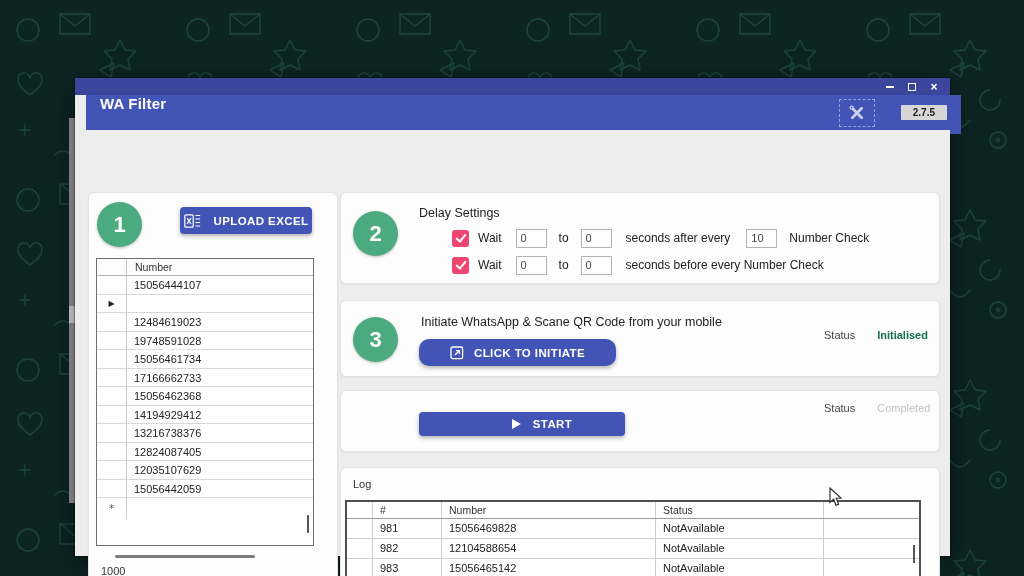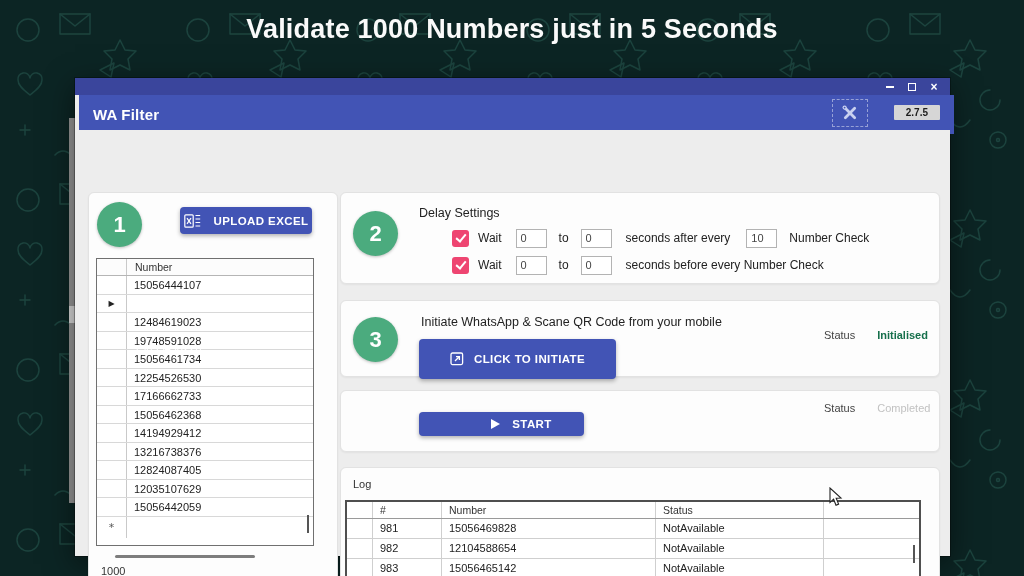--- a/index.html
+++ b/index.html
@@ -12,22 +12,22 @@
 
   
   .appwin { position: absolute; left: 75px; top: 78px; width: 875px; height: 478px;
     background: #ededed; box-shadow: 0 0 0 1px rgba(0,0,0,.3), 0 8px 28px rgba(0,0,0,.5); }
   .chrome { position: absolute; left: 0; top: 0; width: 100%; height: 17px; background: #3a459c;
     display: flex; align-items: center; justify-content: flex-end; gap: 10px; padding-right: 10px; }
   .wbtn { display: flex; align-items: center; justify-content: center; width: 12px; height: 12px; cursor: default; }
   .min-glyph { width: 8px; height: 2px; background: #fff; }
   .max-glyph { width: 8px; height: 8px; border: 1.5px solid #fff; }
   .close-glyph { color: #fff; font-size: 12px; line-height: 12px; font-weight: bold; }
-  .titlebar { position: absolute; left: 4px; top: 17px; width: 100%; height: 39px; background: #4254b5;
-    display: flex; align-items: center; }
+  .titlebar { position: absolute; left: 11px; top: 17px; width: 100%; height: 39px; background: #4254b5;
+    display: flex; align-items: flex-start; }
   .apptitle { color: #fff; font-size: 15px; font-weight: bold; margin-left: 14px; letter-spacing: .2px; }
   .tb-right { position: absolute; right: 14px; top: 0; height: 35px; display: flex; align-items: center; gap: 26px; }
   .toolsbox { width: 36px; height: 28px; border: 1px dashed rgba(255,255,255,.45);
     display: flex; align-items: center; justify-content: center; }
   .verbadge { background: #d6d6d6; color: #1c1c1c; font-size: 10px; font-weight: bold;
     padding: 2px 12px; border-radius: 1px; }
 
   .content { position: absolute; left: 0; top: 52px; width: 100%; height: 426px; background: #ededed; }
 
   .card { position: absolute; background: #fdfdfd; border: 1px solid #e2e2e2; border-radius: 6px;
@@ -71,22 +71,22 @@
   .chk { width: 17px; height: 17px; background: #ee4571; border-radius: 3px; position: relative;
     margin-right: 9px; cursor: pointer; flex: none; }
   .chk::after { content: ""; position: absolute; left: 5.5px; top: 2.5px; width: 4px; height: 8px;
     border-right: 2px solid #fff; border-bottom: 2px solid #fff; transform: rotate(40deg); }
   .dlabel { font-size: 12px; color: #222; white-space: nowrap; }
   .dinput { width: 31px; height: 19px; border: 1px solid #b3b3b3; background: #fff; font-size: 11px;
     color: #444; padding-left: 4px; font-family: "Liberation Sans", sans-serif; }
   .mr14 { margin-right: 14px; } .mr12 { margin-right: 12px; } .mr16 { margin-right: 16px; }
 
   .instruction { position: absolute; left: 80px; top: 14px; font-size: 12.5px; color: #222; }
-  .initiate-btn { left: 78px; top: 38px; width: 197px; height: 40px; gap: 10px; }
-  .start-btn { left: 78px; top: 21px; width: 165px; height: 24px; gap: 12px; padding-left: 40px; }
+  .initiate-btn { left: 78px; top: 38px; width: 197px; height: 27px; gap: 10px; border-radius: 10px; }
+  .start-btn { left: 78px; top: 21px; width: 206px; height: 24px; gap: 12px; padding-left: 40px; }
   .play-tri { width: 0; height: 0; border-left: 9px solid #fff; border-top: 5.5px solid transparent;
     border-bottom: 5.5px solid transparent; }
   .statusrow { position: absolute; display: flex; gap: 22px; align-items: baseline; }
   .status-label { font-size: 11px; color: #444; }
   .status-ok { font-size: 11px; font-weight: bold; color: #156f4b; }
   .status-muted { font-size: 11px; color: #c2c2c2; }
 
   
   .log-label { position: absolute; left: 12px; top: 10px; font-size: 11px; color: #333; }
   .logtable { position: absolute; left: 4px; top: 32px; width: 576px; height: 79px;
@@ -128,21 +128,20 @@
           <path d="M20,130 h10 M25,125 v10"></path>
           <path d="M140,90 a10,10 0 1 0 10,10"></path>
           <path d="M55,155 q8,-8 16,0"></path>
         </g>
       </pattern>
     </defs>
     <rect width="1024" height="576" fill="#0c2524"></rect>
     <rect width="1024" height="576" fill="url(#doodles)"></rect>
   </svg>
 
-  <div class="hero-title">Validate 1000 Numbers just in 5 Seconds</div>
 
   <div class="side-strip">
     <div class="side-strip-nub"></div>
   </div>
 
   <div class="appwin">
 
     <div class="chrome">
       <div class="wbtn">
           <span class="min-glyph"></span>
@@ -207,24 +206,20 @@
               <div class="nsel"></div>
               <div class="nval">12484619023</div>
             </div>
           <div class="nrow">
               <div class="nsel"></div>
               <div class="nval">19748591028</div>
             </div>
           <div class="nrow">
               <div class="nsel"></div>
               <div class="nval">15056461734</div>
-            </div>
-          <div class="nrow">
-              <div class="nsel"></div>
-              <div class="nval">12254526530</div>
             </div>
           <div class="nrow">
               <div class="nsel"></div>
               <div class="nval">17166662733</div>
             </div>
           <div class="nrow">
               <div class="nsel"></div>
               <div class="nval">15056462368</div>
             </div>
           <div class="nrow">

